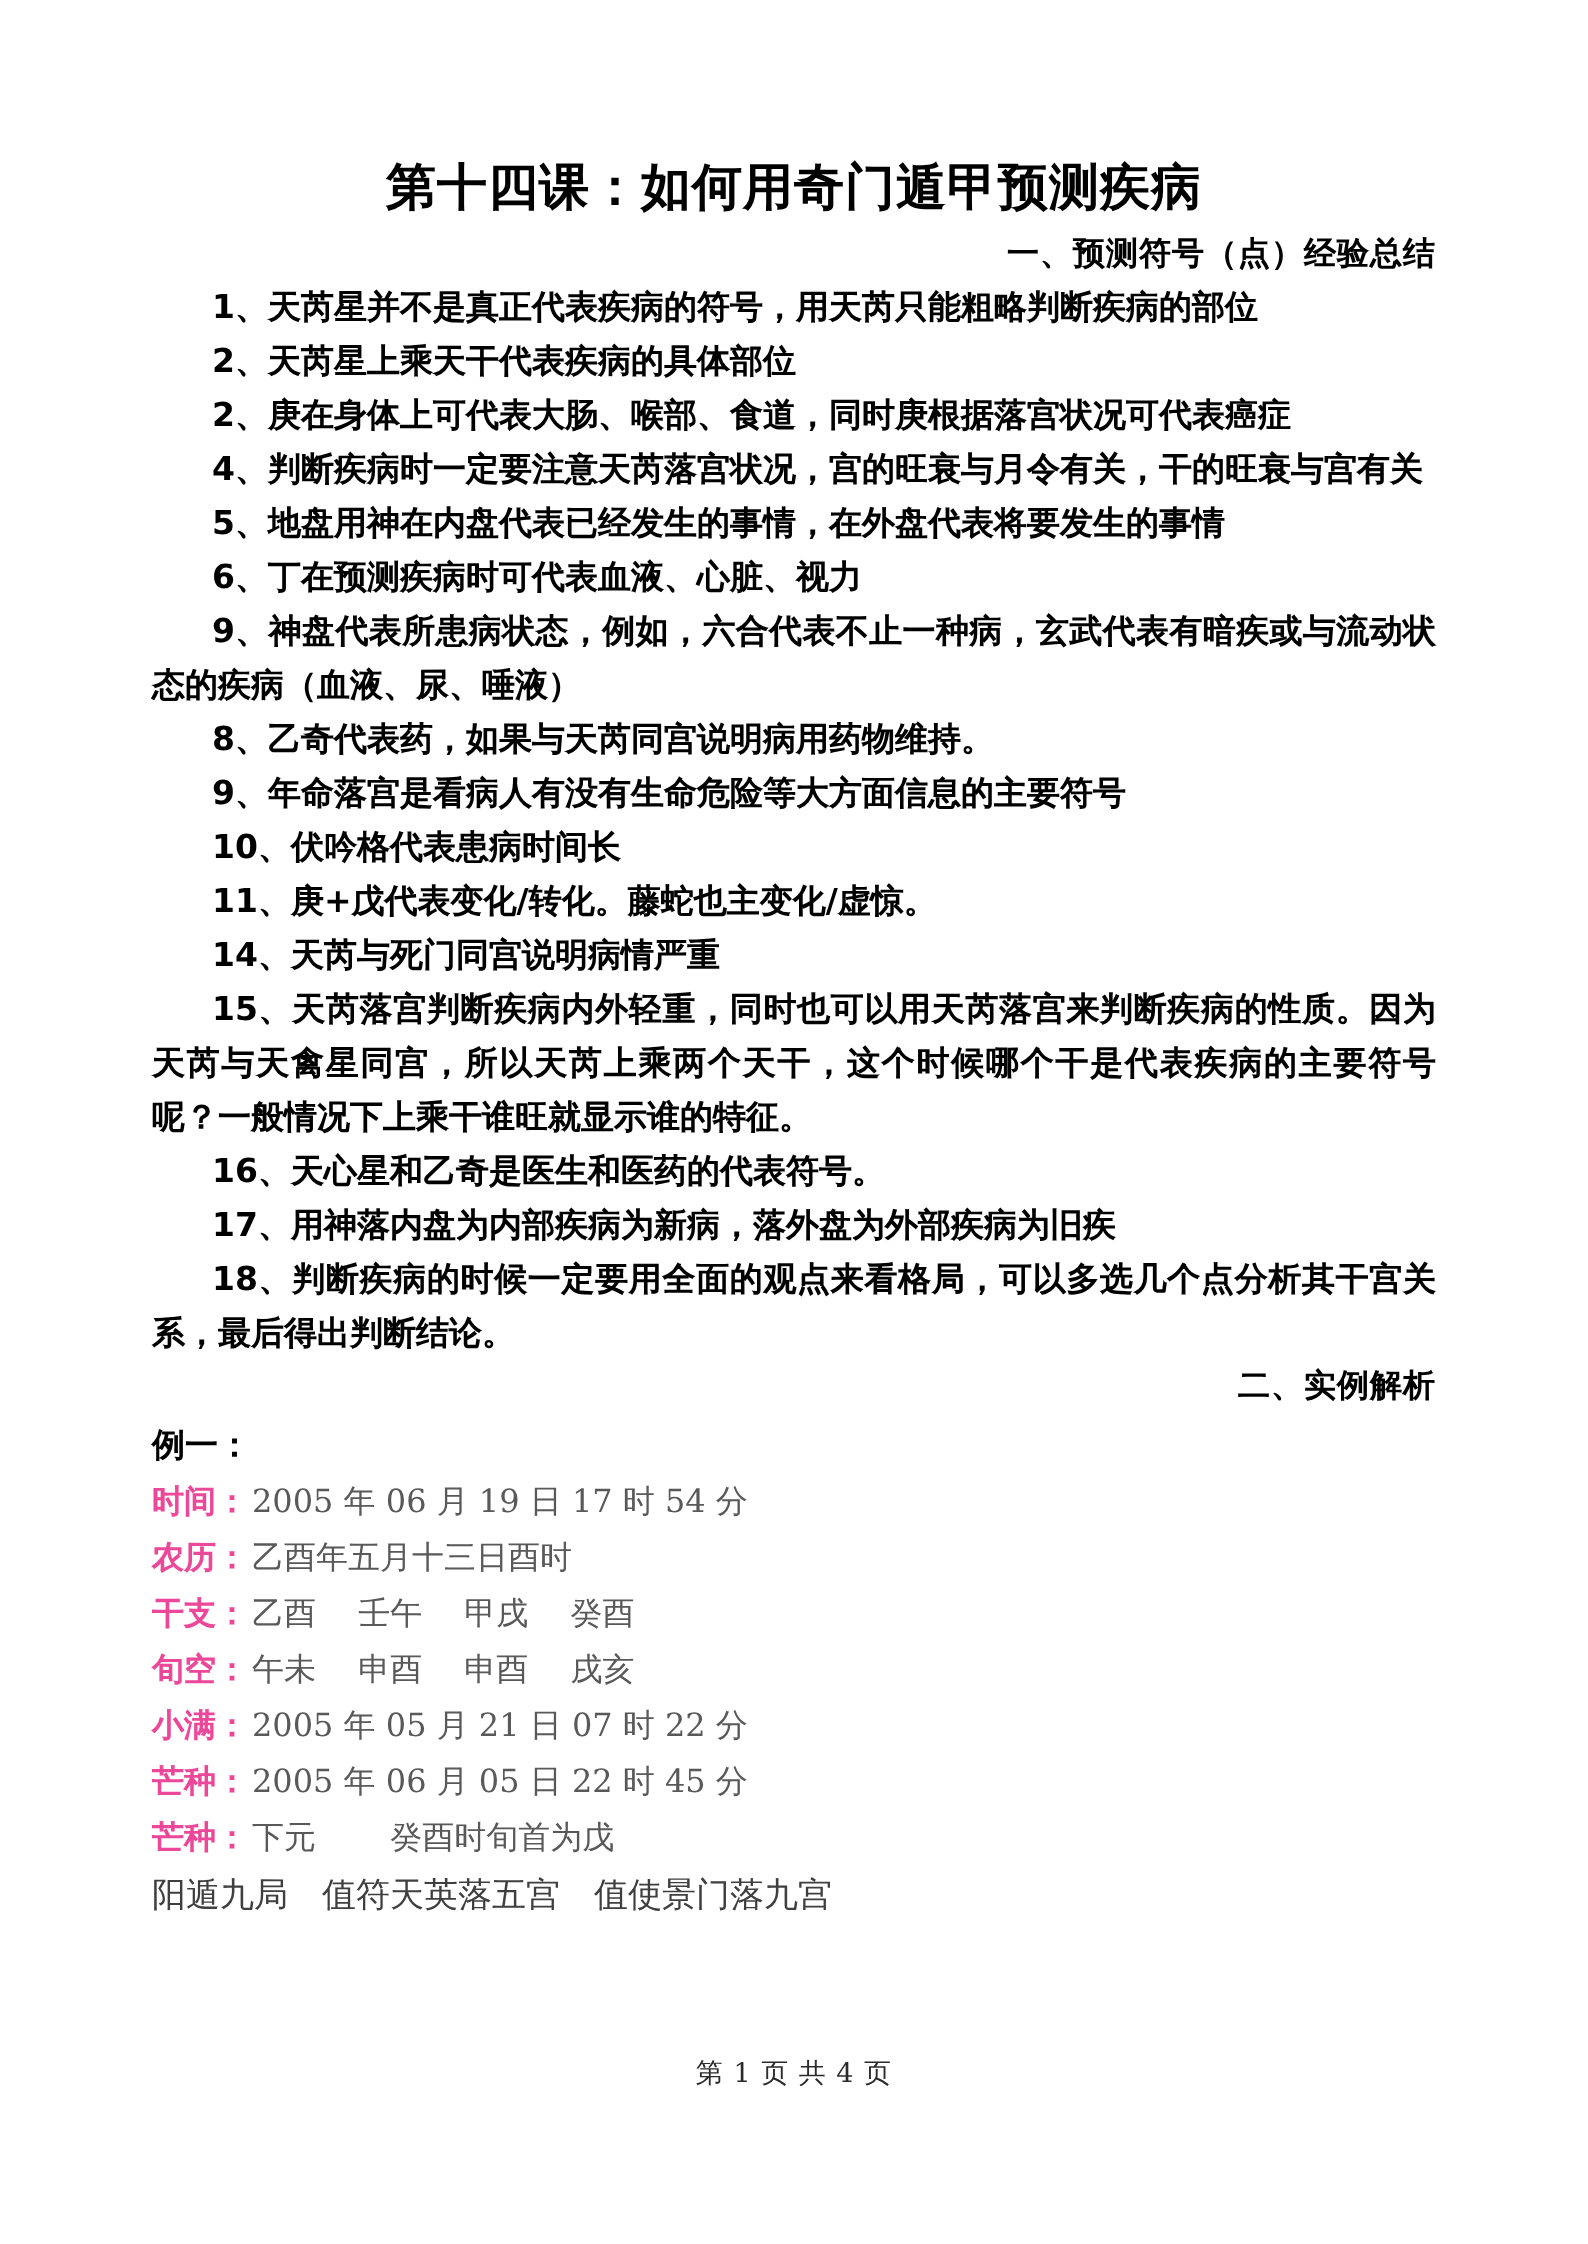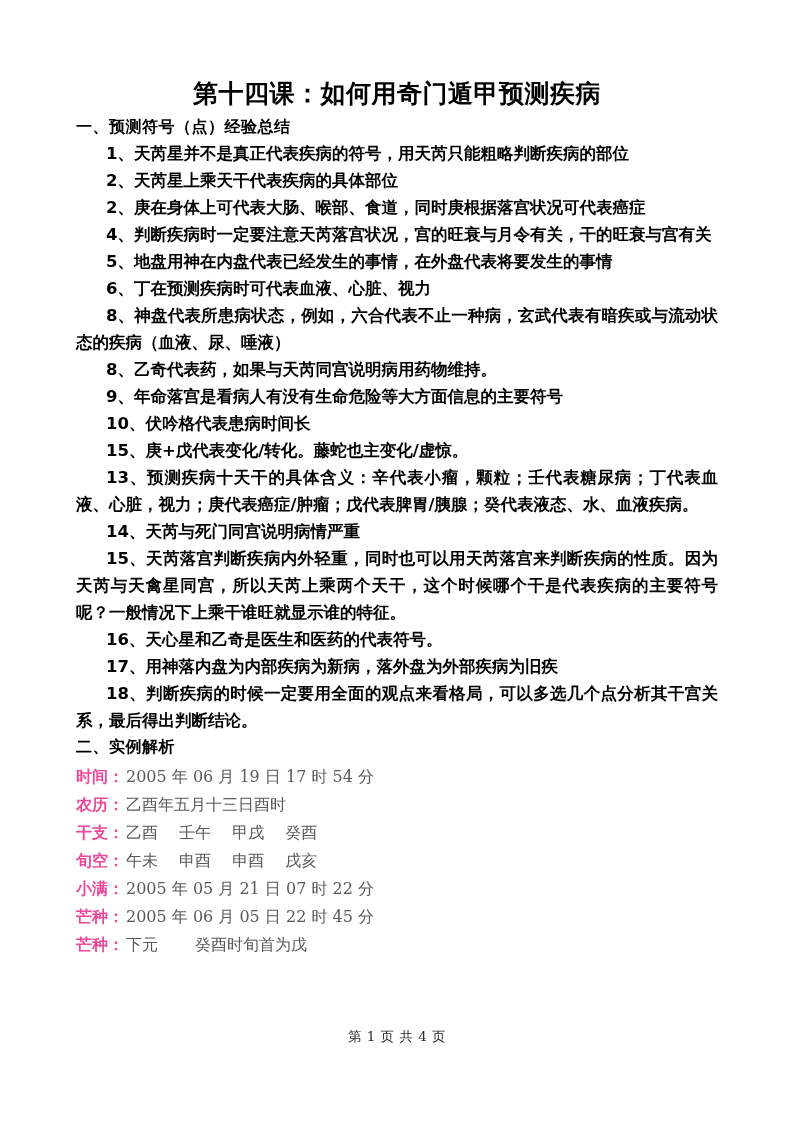--- a/index.html
+++ b/index.html
@@ -39,21 +39,21 @@
     text-align: center;
     letter-spacing: 0.5px;
     margin: 0 0 2px 0;
     white-space: nowrap;
   }
   .section-heading {
     font-family: "DejaVu Sans", "Liberation Sans", sans-serif;
     font-weight: 700;
     font-size: 16px;
     line-height: 26px;
-    text-align: left;
+    text-align: right;
     letter-spacing: 0.5px;
     margin: 0;
   }
 
   
   .body-list {
     margin: 0;
     padding: 0;
   }
   .body-item {
@@ -131,36 +131,36 @@
 
     <h2 class="section-heading">一、预测符号（点）经验总结</h2>
 
     <div class="body-list">
       <p class="body-item">1、天芮星并不是真正代表疾病的符号，用天芮只能粗略判断疾病的部位</p>
       <p class="body-item">2、天芮星上乘天干代表疾病的具体部位</p>
       <p class="body-item">2、庚在身体上可代表大肠、喉部、食道，同时庚根据落宫状况可代表癌症</p>
       <p class="body-item">4、判断疾病时一定要注意天芮落宫状况，宫的旺衰与月令有关，干的旺衰与宫有关</p>
       <p class="body-item">5、地盘用神在内盘代表已经发生的事情，在外盘代表将要发生的事情</p>
       <p class="body-item">6、丁在预测疾病时可代表血液、心脏、视力</p>
-      <p class="body-item">8、神盘代表所患病状态，例如，六合代表不止一种病，玄武代表有暗疾或与流动状态的疾病（血液、尿、唾液）</p>
+      <p class="body-item">9、神盘代表所患病状态，例如，六合代表不止一种病，玄武代表有暗疾或与流动状态的疾病（血液、尿、唾液）</p>
       <p class="body-item">8、乙奇代表药，如果与天芮同宫说明病用药物维持。</p>
       <p class="body-item">9、年命落宫是看病人有没有生命危险等大方面信息的主要符号</p>
       <p class="body-item">10、伏吟格代表患病时间长</p>
-      <p class="body-item">15、庚+戊代表变化/转化。藤蛇也主变化/虚惊。</p>
-      <p class="body-item">13、预测疾病十天干的具体含义：辛代表小瘤，颗粒；壬代表糖尿病；丁代表血液、心脏，视力；庚代表癌症/肿瘤；戊代表脾胃/胰腺；癸代表液态、水、血液疾病。</p>
+      <p class="body-item">11、庚+戊代表变化/转化。藤蛇也主变化/虚惊。</p>
       <p class="body-item">14、天芮与死门同宫说明病情严重</p>
       <p class="body-item">15、天芮落宫判断疾病内外轻重，同时也可以用天芮落宫来判断疾病的性质。因为天芮与天禽星同宫，所以天芮上乘两个天干，这个时候哪个干是代表疾病的主要符号呢？一般情况下上乘干谁旺就显示谁的特征。</p>
       <p class="body-item">16、天心星和乙奇是医生和医药的代表符号。</p>
       <p class="body-item">17、用神落内盘为内部疾病为新病，落外盘为外部疾病为旧疾</p>
       <p class="body-item">18、判断疾病的时候一定要用全面的观点来看格局，可以多选几个点分析其干宫关系，最后得出判断结论。</p>
     </div>
 
     <h2 class="section-heading">二、实例解析</h2>
 
     <div class="example-block">
+      <p class="example-title">例一：</p>
 
       <p class="kv-row">
         <span class="kv-label">时间：</span><span class="kv-value">2005 年 06 月 19 日 17 时 54 分</span>
       </p>
       <p class="kv-row">
         <span class="kv-label">农历：</span><span class="kv-value">乙酉年五月十三日酉时</span>
       </p>
       <p class="kv-row">
         <span class="kv-label">干支：</span><span class="kv-value">乙酉　 壬午　 甲戌　 癸酉</span>
       </p>
@@ -170,18 +170,19 @@
       <p class="kv-row">
         <span class="kv-label">小满：</span><span class="kv-value">2005 年 05 月 21 日 07 时 22 分</span>
       </p>
       <p class="kv-row">
         <span class="kv-label">芒种：</span><span class="kv-value">2005 年 06 月 05 日 22 时 45 分</span>
       </p>
       <p class="kv-row">
         <span class="kv-label">芒种：</span><span class="kv-value">下元　　 癸酉时旬首为戊</span>
       </p>
 
+      <p class="plain-row">阳遁九局　值符天英落五宫　值使景门落九宫</p>
     </div>
 
   </div>
 
   <div class="footer">第 1 页 共 4 页</div>
 </div>
 
 </body></html>

